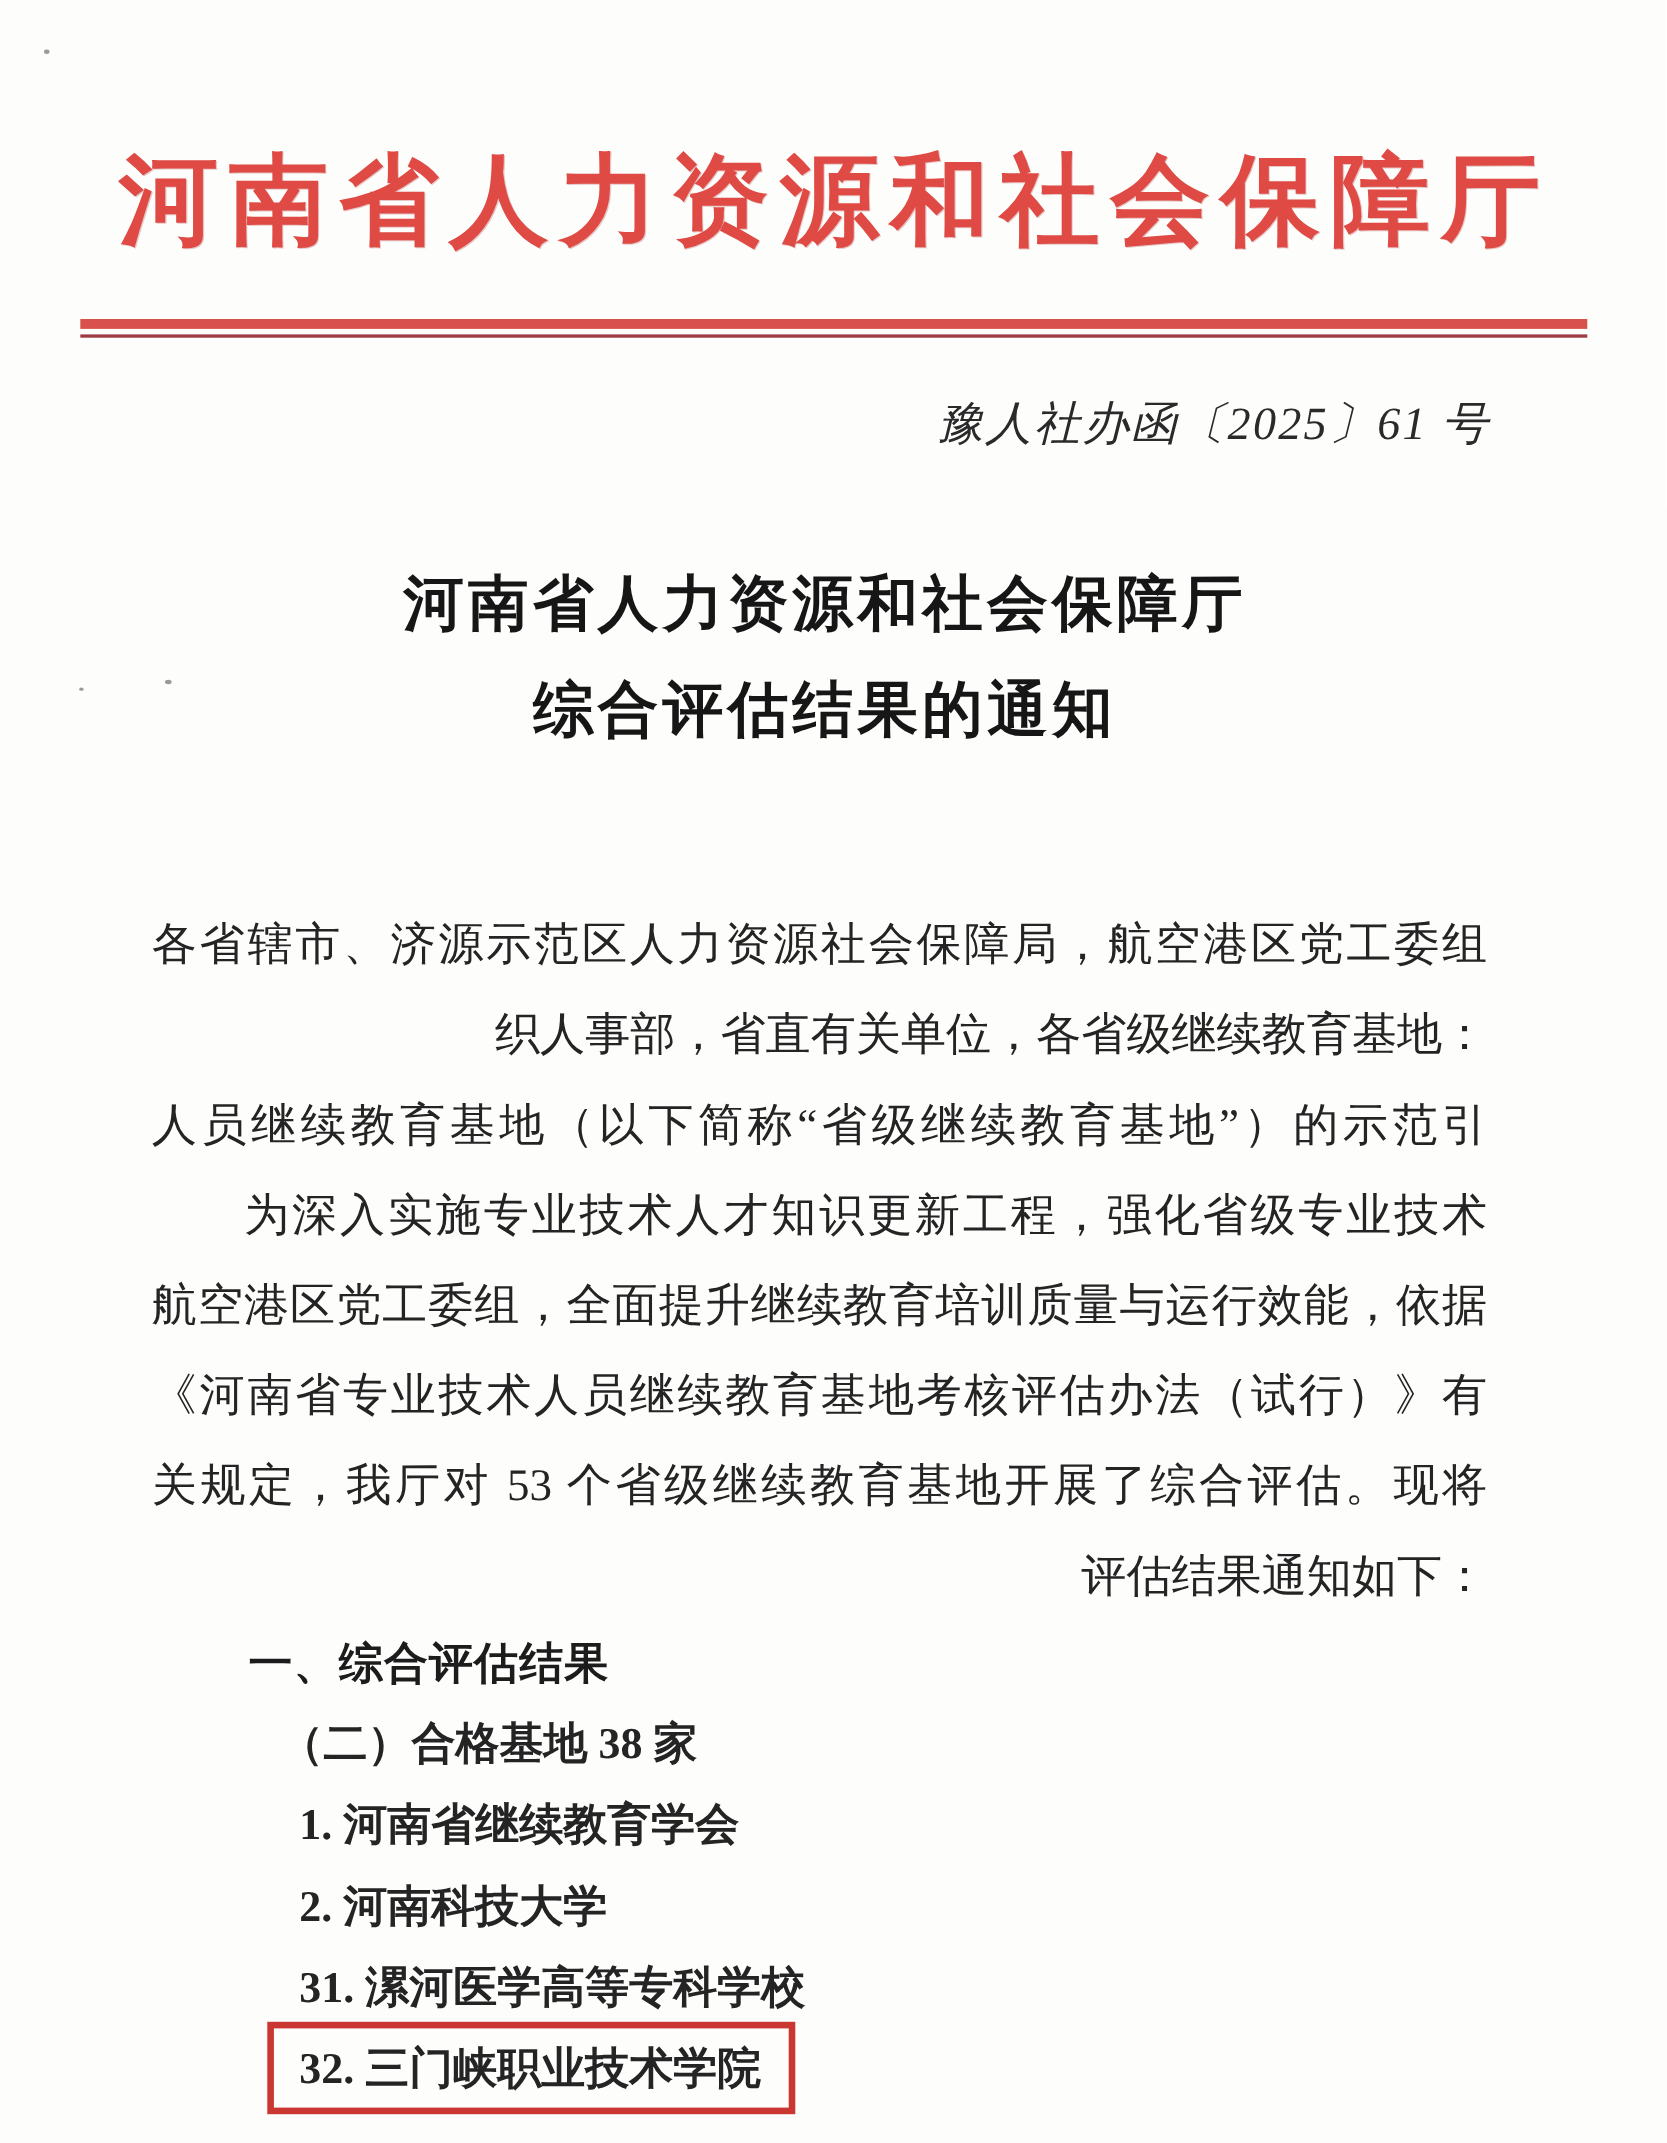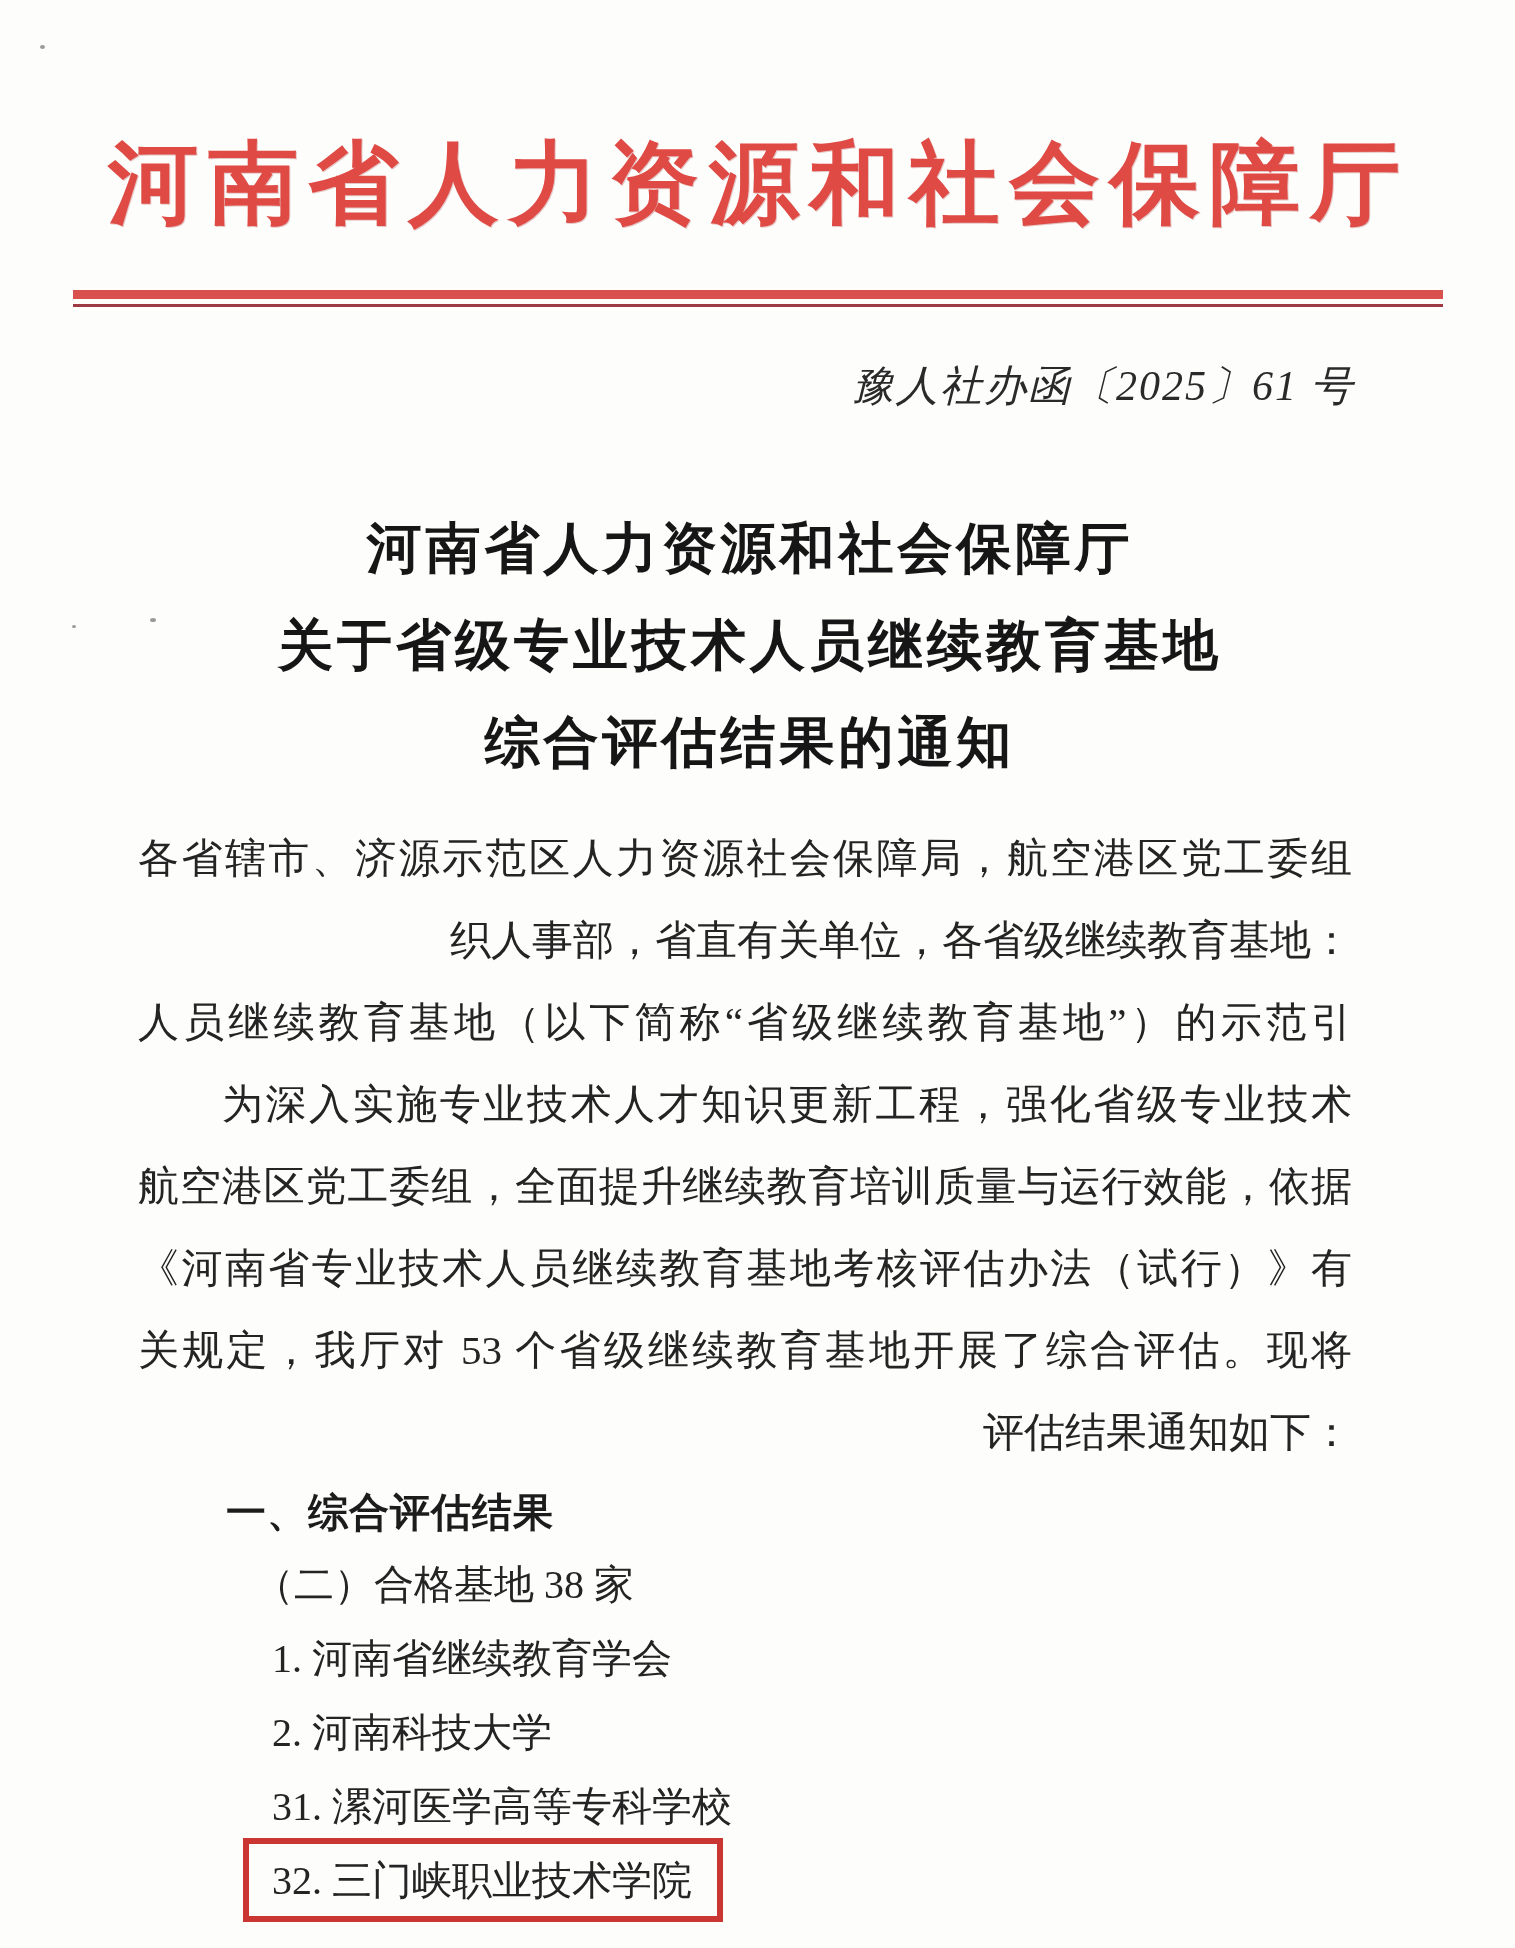--- a/index.html
+++ b/index.html
@@ -114,20 +114,21 @@
     position: absolute;
     left: 272px;
     top: 1548px;
     font-size: 40px;
     color: #242424;
   }
   .list-block > div {
     height: 74px;
     line-height: 74px;
     white-space: nowrap;
+    font-weight: bold;
   }
   .subsection {
     margin-left: -18px;
   }
   
   .highlight-box {
     position: absolute;
     left: 243px;
     top: 1838px;
     width: 468px;
@@ -148,21 +149,20 @@
 
   <div class="letterhead">河南省人力资源和社会保障厅</div>
 
   <div class="rule-thick"></div>
   <div class="rule-thin"></div>
 
   <div class="doc-number">豫人社办函〔2025〕61 号</div>
 
   <div class="doc-title">
     <div>河南省人力资源和社会保障厅</div>
-    <div>关于省级专业技术人员继续教育基地</div>
     <div>综合评估结果的通知</div>
   </div>
 
   <div class="body-text">
     <div class="jline">各省辖市、济源示范区人力资源社会保障局，航空港区党工委组</div>
     <div class="lline">织人事部，省直有关单位，各省级继续教育基地：</div>
     <div class="jline">人员继续教育基地（以下简称“省级继续教育基地”）的示范引</div>
     <div class="jline indent">为深入实施专业技术人才知识更新工程，强化省级专业技术</div>
     <div class="jline">航空港区党工委组，全面提升继续教育培训质量与运行效能，依据</div>
     <div class="jline">《河南省专业技术人员继续教育基地考核评估办法（试行）》有</div>

